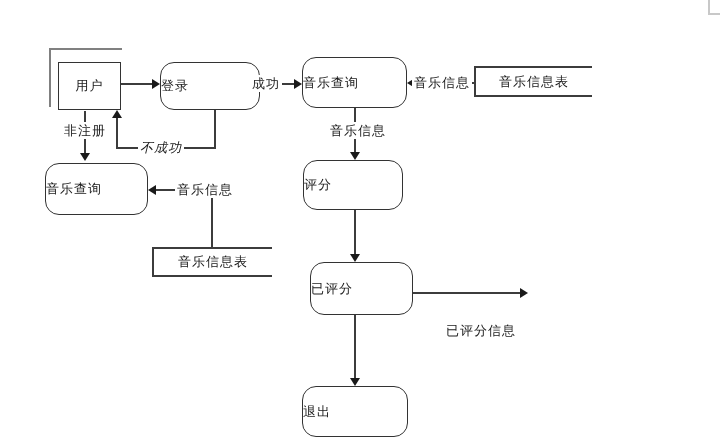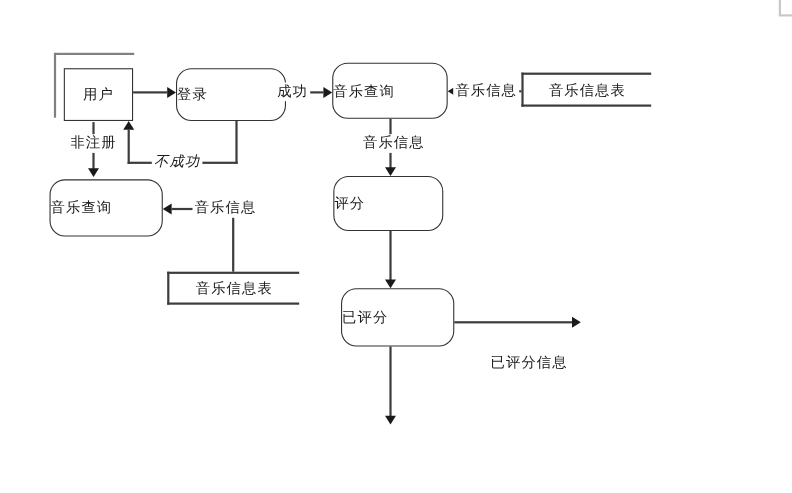--- a/index.html
+++ b/index.html
@@ -79,20 +79,23 @@
 
   <div class="process" style="left:303px;top:160px;width:100px;height:50px;">
     <span>评分</span>
   </div>
 
   <div class="process" style="left:310px;top:262px;width:103px;height:53px;">
     <span>已评分</span>
   </div>
 
 
+  <div class="process" style="left:302px;top:386px;width:106px;height:51px;">
+    <span>退出</span>
+  </div>
 
   <div class="hline" style="left:121px;top:83px;width:31px;"></div>
   <div class="arrow right" style="left:152px;top:79px;"></div>
 
   <div class="hline" style="left:260px;top:83px;width:34px;"></div>
   <div class="arrow right" style="left:294px;top:79px;"></div>
   <div class="edge-label" style="left:250px;top:75px;">成功</div>
 
   <div class="hline" style="left:415px;top:82px;width:59px;"></div>
   <div class="arrow left" style="left:407px;top:78px;"></div>

